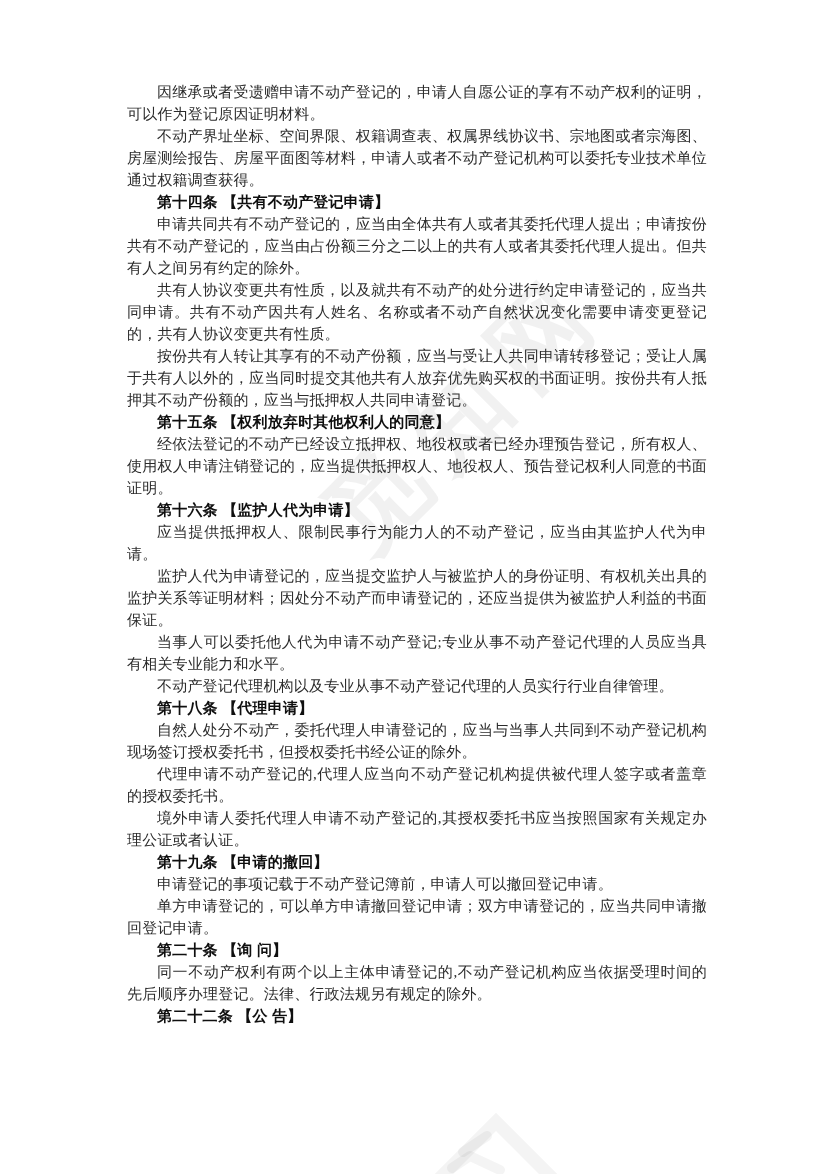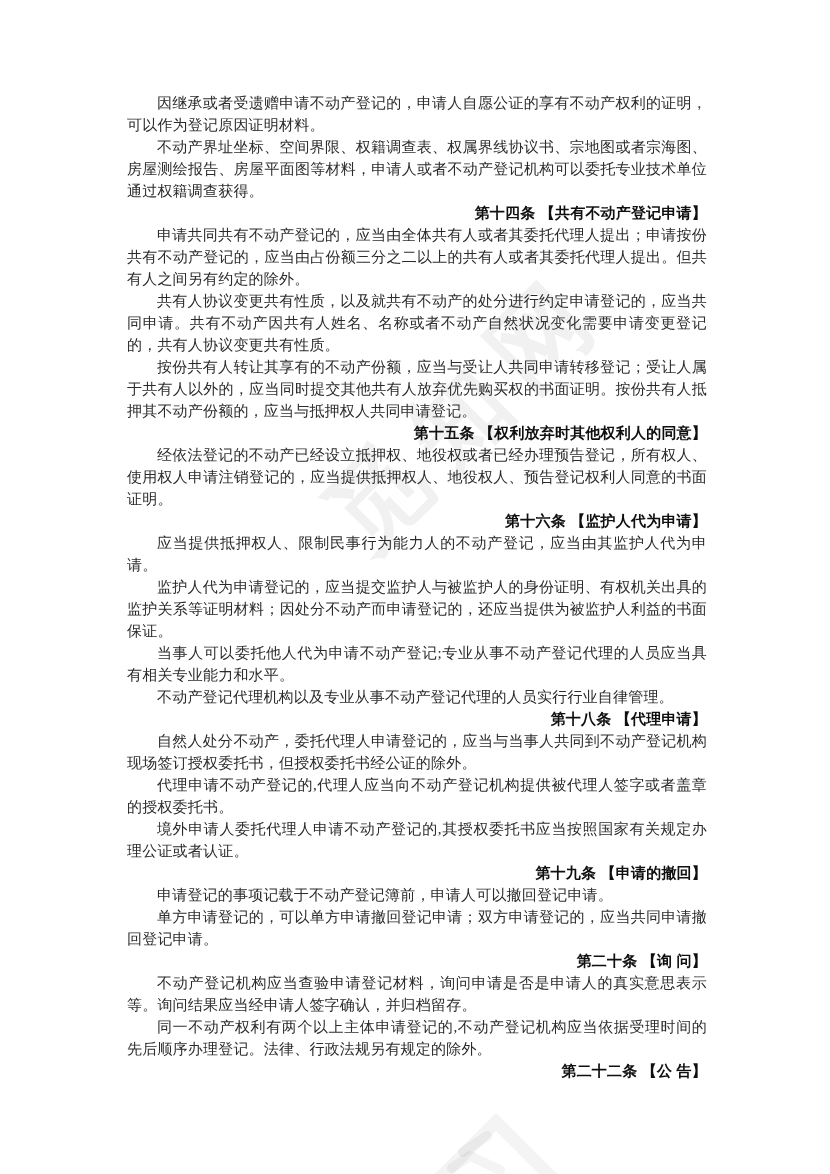--- a/index.html
+++ b/index.html
@@ -49,40 +49,40 @@
     top: 1120px;
     width: 110px;
     height: 54px;
     z-index: 0;
     pointer-events: none;
   }
   
   .content {
     position: absolute;
     left: 127px;
-    top: 92px;
+    top: 81px;
     width: 580px;
     z-index: 1;
   }
   .content p {
     margin: 0;
     padding: 0;
     font-size: 15px;
     line-height: 22px;
     color: #2b2b2b;
     text-align: justify;
     text-indent: 2em;
     letter-spacing: 0.2px;
     word-break: break-all;
   }
   .content p.heading {
     font-family: "Liberation Sans", sans-serif;
     font-weight: 700;
     color: #0f0f0f;
-    text-align: right;
+    text-align: left;
   }
 </style>
 </head>
 <body>
 
 <div class="page">
 
   <div class="watermark-text">觅知网</div>
 
   <div class="watermark-logo"></div>
@@ -106,18 +106,17 @@
       <p class="para">当事人可以委托他人代为申请不动产登记;专业从事不动产登记代理的人员应当具有相关专业能力和水平。</p>
       <p class="para">不动产登记代理机构以及专业从事不动产登记代理的人员实行行业自律管理。</p>
       <p class="heading">第十八条 【代理申请】</p>
       <p class="para">自然人处分不动产，委托代理人申请登记的，应当与当事人共同到不动产登记机构现场签订授权委托书，但授权委托书经公证的除外。</p>
       <p class="para">代理申请不动产登记的,代理人应当向不动产登记机构提供被代理人签字或者盖章的授权委托书。</p>
       <p class="para">境外申请人委托代理人申请不动产登记的,其授权委托书应当按照国家有关规定办理公证或者认证。</p>
       <p class="heading">第十九条 【申请的撤回】</p>
       <p class="para">申请登记的事项记载于不动产登记簿前，申请人可以撤回登记申请。</p>
       <p class="para">单方申请登记的，可以单方申请撤回登记申请；双方申请登记的，应当共同申请撤回登记申请。</p>
       <p class="heading">第二十条 【询 问】</p>
-      <p class="para">不动产登记机构应当查验申请登记材料，询问申请是否是申请人的真实意思表示等。询问结果应当经申请人签字确认，并归档留存。</p>
       <p class="para">同一不动产权利有两个以上主体申请登记的,不动产登记机构应当依据受理时间的先后顺序办理登记。法律、行政法规另有规定的除外。</p>
       <p class="heading">第二十二条 【公 告】</p>
     </div>
 
 </div>
 
 </body></html>

